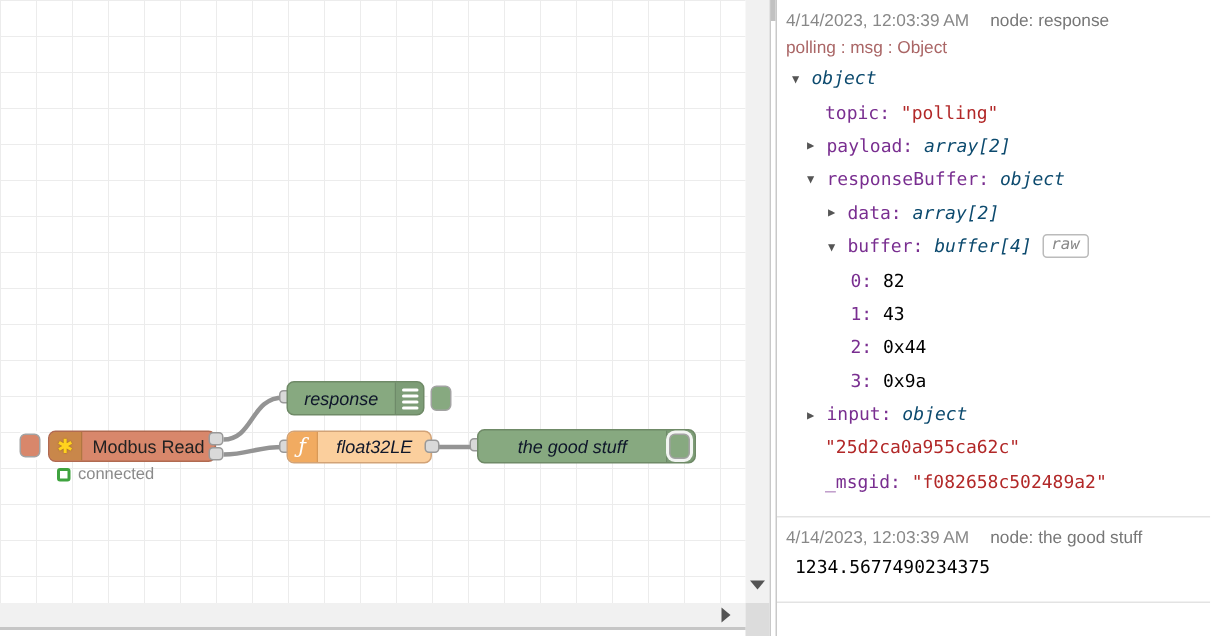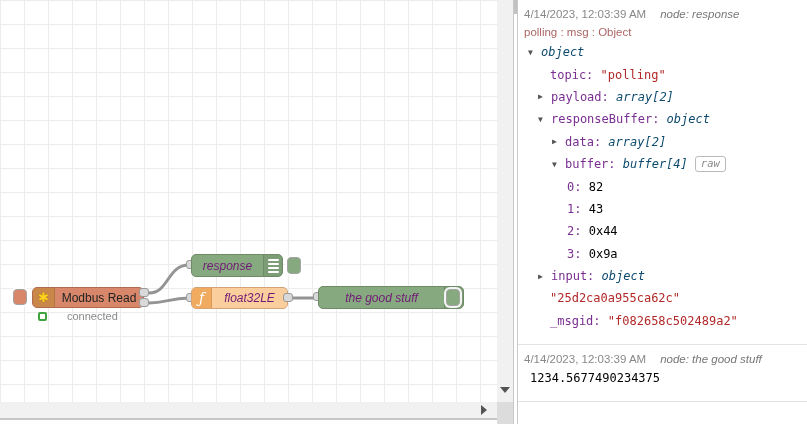--- a/index.html
+++ b/index.html
@@ -12,21 +12,21 @@
     background-image:
       linear-gradient(to right, #ececec 1px, transparent 1px),
       linear-gradient(to bottom, #ececec 1px, transparent 1px);
     background-size:24px 24px;
   }
   svg.wires { position:absolute; left:0; top:0; width:497px; height:402px; }
   svg.wires path { stroke:#949494; stroke-width:3; fill:none; }
 
   .node { position:absolute; border-radius:5px; font-size:12px; color:#222; display:flex; align-items:center; }
   .node .label { flex:1; text-align:center; white-space:nowrap; padding:0 4px; }
-  .node .label.it { font-style:italic; color:#701a75; }
+  .node .label.it { font-style:italic; color:#0f172a; }
 
   .node-modbus { left:32px; top:287px; width:112px; height:21px; background:#d8876b; border:1px solid #b06a50; }
   .node-modbus .iconbox { width:22px; height:100%; background:#c9874a; border-right:1px solid rgba(0,0,0,0.12); border-radius:4px 0 0 4px; display:flex; align-items:center; justify-content:center; }
   .flower { color:#ffd21e; font-size:13px; line-height:1; text-shadow:0 0 1px #8a5a10; }
 
   .node-debug { background:#87a980; border:1px solid #6f8a67; }
   .node-debug .iconbox { width:19px; height:100%; background:rgba(0,0,0,0.07); border-left:1px solid rgba(0,0,0,0.12); border-radius:0 4px 4px 0; display:flex; flex-direction:column; align-items:center; justify-content:center; gap:2px; }
   .node-debug .bar { width:11px; height:2px; background:#fff; border-radius:1px; }
   .node-response { left:191px; top:254px; width:92px; height:23px; }
   .node-goodstuff { left:318px; top:286px; width:146px; height:23px; }
@@ -37,21 +37,21 @@
 
   .port { position:absolute; width:10px; height:9px; background:#d9d9d9; border:1px solid #999; border-radius:3px; }
 
   .inject-btn { position:absolute; left:13px; top:289px; width:14px; height:16px; background:#d8876b;
     border:1.5px solid #a3a3a3; border-radius:4px; box-shadow:0 0 0 2px rgba(255,255,255,0.9); }
   .toggle-btn { position:absolute; width:14px; height:17px; background:#87a980; border:1.5px solid #a3a3a3;
     border-radius:4px; box-shadow:0 0 0 2px rgba(255,255,255,0.9); }
   .toggle-response { left:287px; top:257px; }
   .toggle-goodstuff { left:446px; top:289px; }
 
-  .status { position:absolute; left:38px; top:310px; display:flex; align-items:center; gap:20px; }
+  .status { position:absolute; left:38px; top:310px; display:flex; align-items:center; gap:5px; }
   .status .dot { width:9px; height:9px; border:2px solid #3fa33f; background:#fff; border-radius:2px; }
   .status .txt { font-size:11px; color:#8a8a8a; }
 
   
   .vscroll { position:absolute; left:497px; top:0; width:16px; height:402px; background:#f1f1f1; }
   .arrow-down { position:absolute; left:3px; top:387px; width:0; height:0;
     border-left:5px solid transparent; border-right:5px solid transparent; border-top:6px solid #545454; }
   .hscroll { position:absolute; left:0; top:402px; width:497px; height:16px; background:#f1f1f1; }
   .arrow-right { position:absolute; left:481px; top:3px; width:0; height:0;
     border-top:5px solid transparent; border-bottom:5px solid transparent; border-left:6px solid #545454; }
@@ -60,21 +60,21 @@
 
   
   .splitter { position:absolute; left:513px; top:0; width:5px; height:424px; background:#fff;
     border-left:1px solid #c9c9c9; border-right:1px solid #c9c9c9; }
   .splitter .thumb { position:absolute; left:0; top:0; width:3px; height:14px; background:#c1c1c1; }
 
   
   .debug-panel { position:absolute; left:518px; top:0; width:289px; height:424px; background:#fff; overflow:hidden; }
   .dbg-msg { padding:5px 4px 12px 6px; border-bottom:1px solid #e3e3e3; }
   .dbg-head { font-size:11.5px; color:#888; height:17px; display:flex; align-items:center; }
-  .dbg-head .src { margin-left:14px; color:#777;font-style:italic; }
+  .dbg-head .src { margin-left:14px; color:#777; }
   .dbg-meta { font-size:11.5px; color:#a66; height:19px; display:flex; align-items:center; }
   .dbg-row { font-family:"DejaVu Sans Mono",monospace; font-size:12px; height:22.4px; display:flex; align-items:center; white-space:pre; }
   .dbg-row .tw { display:inline-block; width:13px; font-size:8px; color:#555; flex:none; }
   .k { color:#792e90; }
   .v-string { color:#b22828; }
   .v-number { color:#000000; }
   .v-meta { color:#0c4a6e; font-style:italic; }
   .raw-btn { margin-left:7px; font-size:10.5px; font-style:italic; color:#888; border:1px solid #bbb;
     border-radius:3px; padding:0px 5px 1px 5px; line-height:13px; background:#fff; }
 </style>

